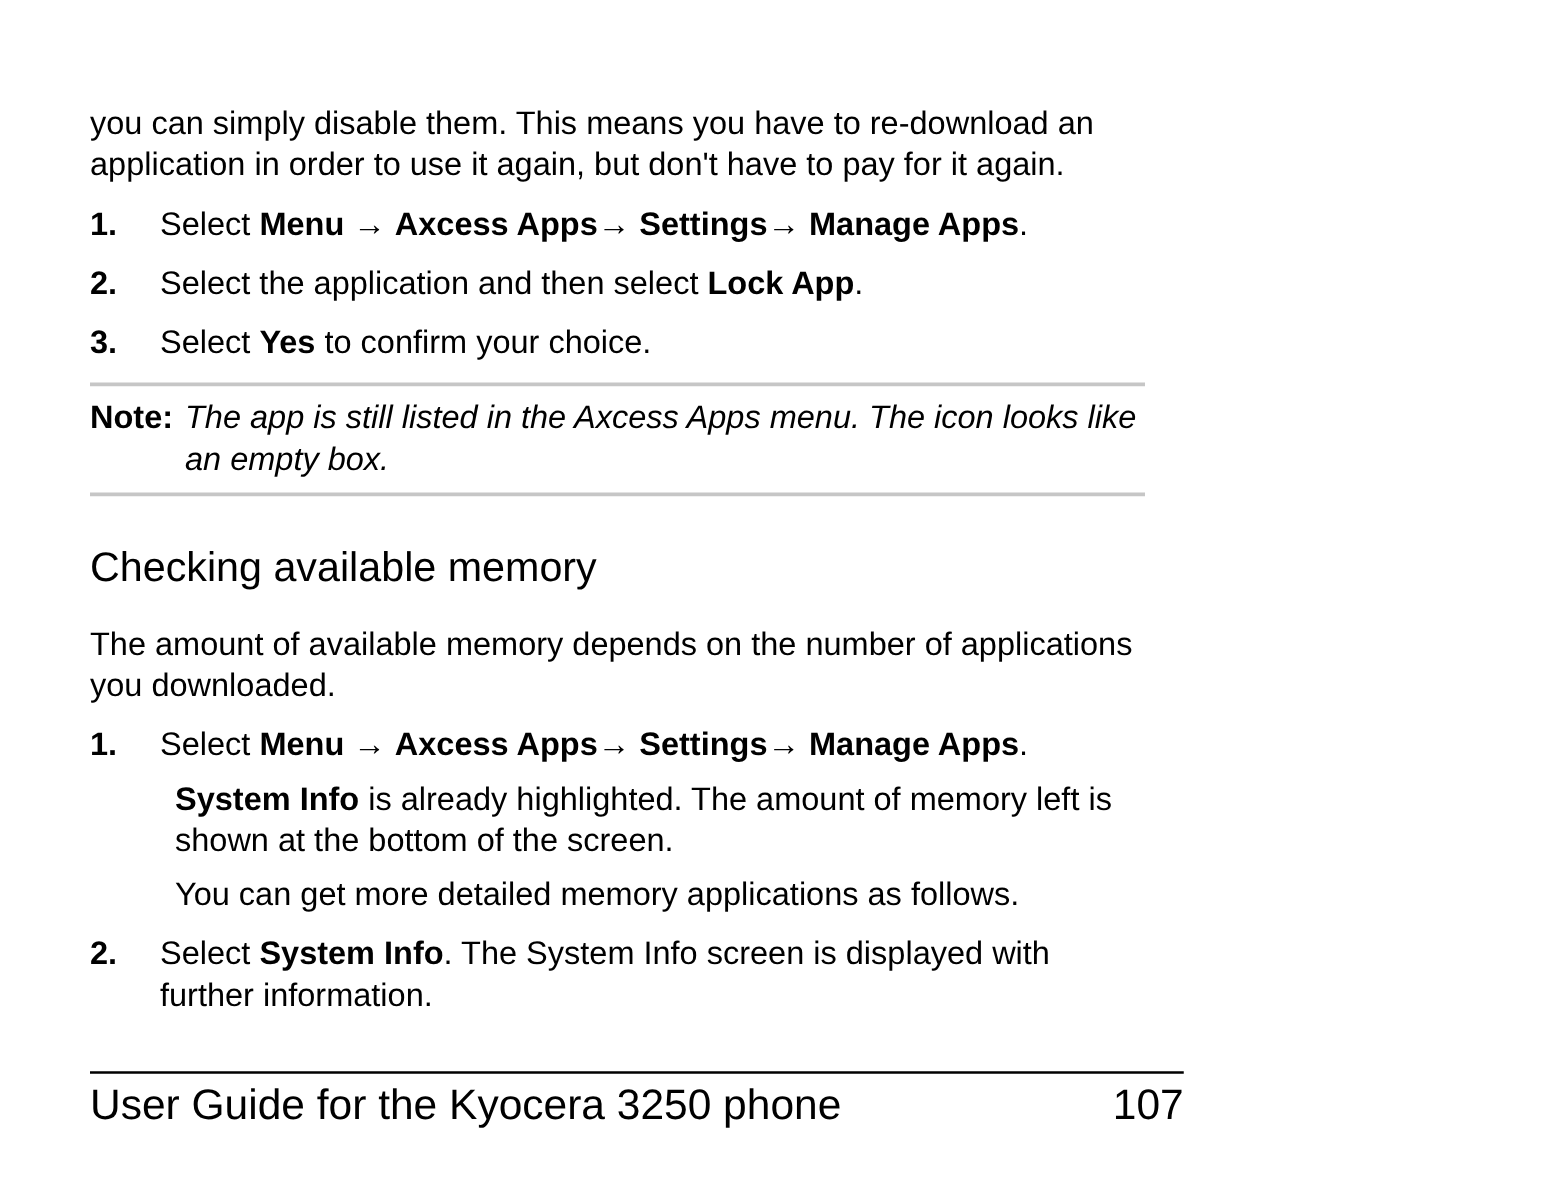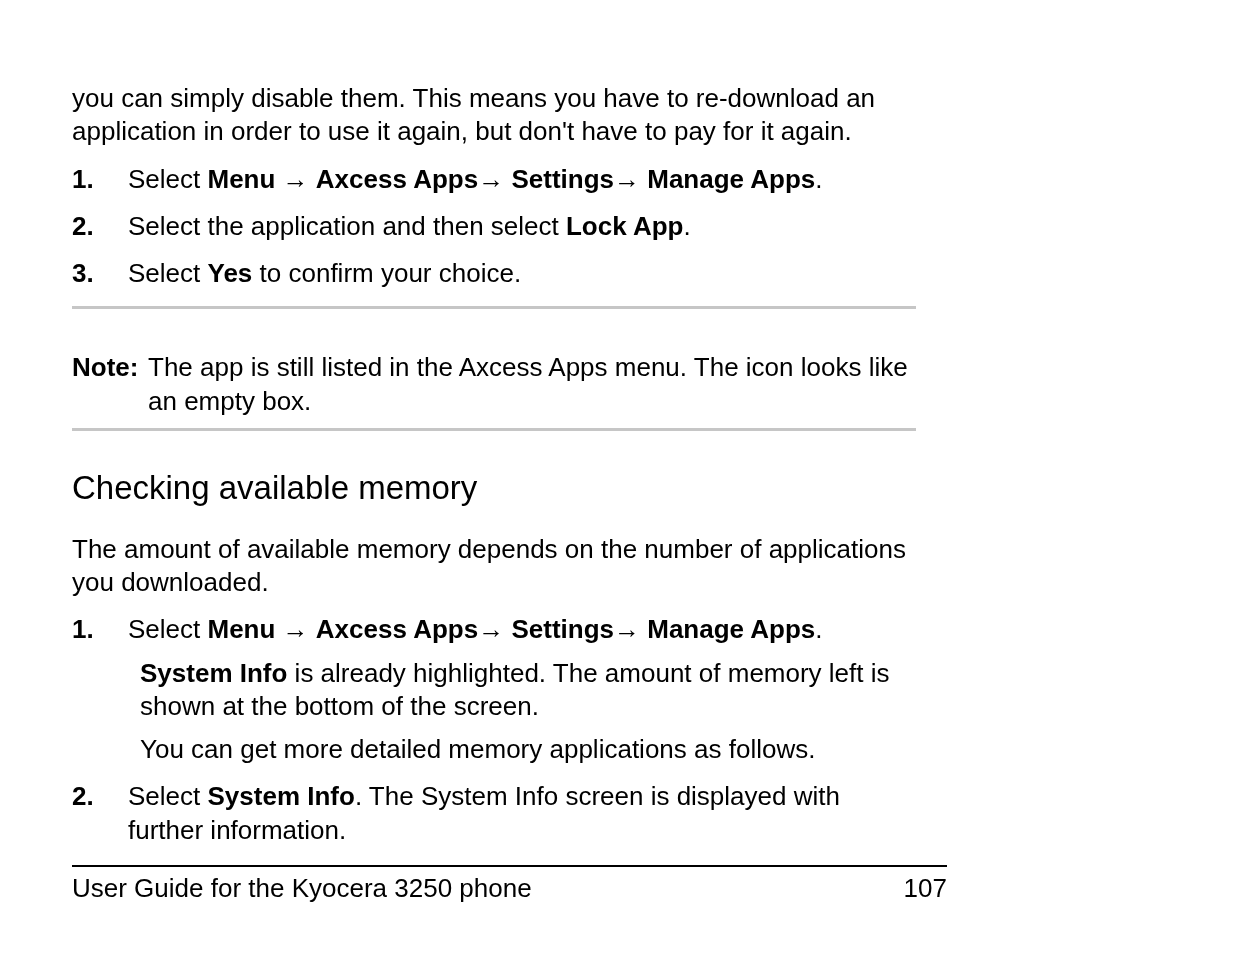--- a/index.html
+++ b/index.html
@@ -47,48 +47,48 @@
   .note-box {
     border-top: 3px solid #c6c6c6;
     border-bottom: 3px solid #c6c6c6;
     padding: 8px 0 10px 0;
     margin: 6px 0 38px 0;
   }
   .note-inner {
     display: flex;
     font-size: 26px;
     line-height: 1.28;
-    margin-top: 34px;
   }
   .note-label {
     font-weight: bold;
     flex: 0 0 76px;
   }
   .note-text {
     flex: 1;
+    font-style: italic;
   }
   h2.section-heading {
     font-size: 33px;
     font-weight: normal;
     margin: 0 0 16px 0;
   }
   .step-sub {
     margin-top: 10px;
     margin-left: 12px;
   }
   .footer {
     position: absolute;
     left: 72px;
     right: 62px;
     bottom: 50px;
     border-top: 2px solid #000;
     padding-top: 6px;
     display: flex;
     justify-content: space-between;
-    font-size: 26px;
+    font-size: 34px;
   }
 </style>
 </head>
 <body>
 
 <div class="page">
 
   <p class="intro">you can simply disable them. This means you have to re-download an application in order to use it again, but don't have to pay for it again.</p>
 
   <ol class="steps">

